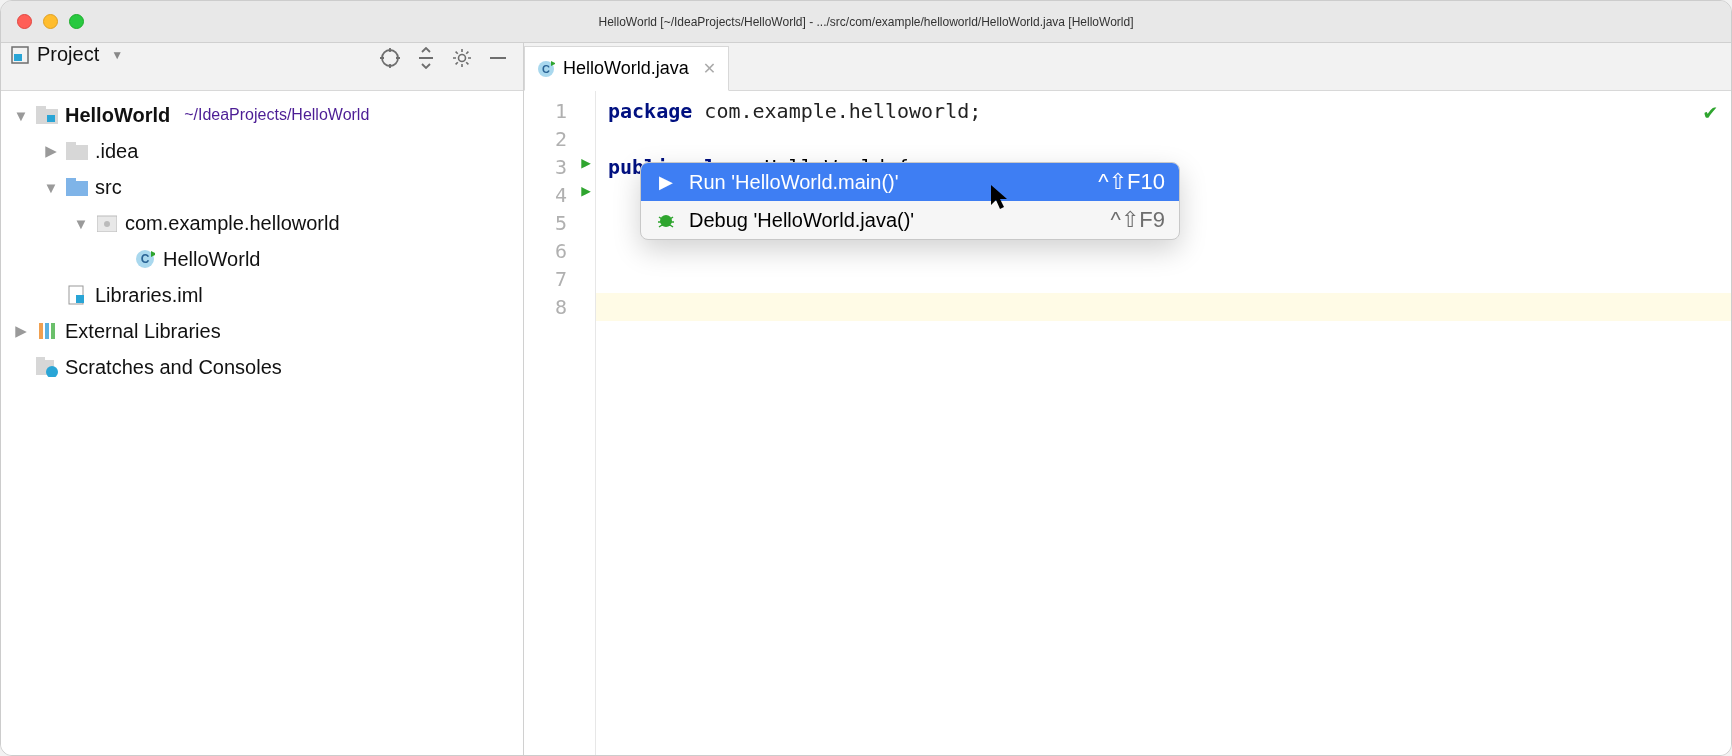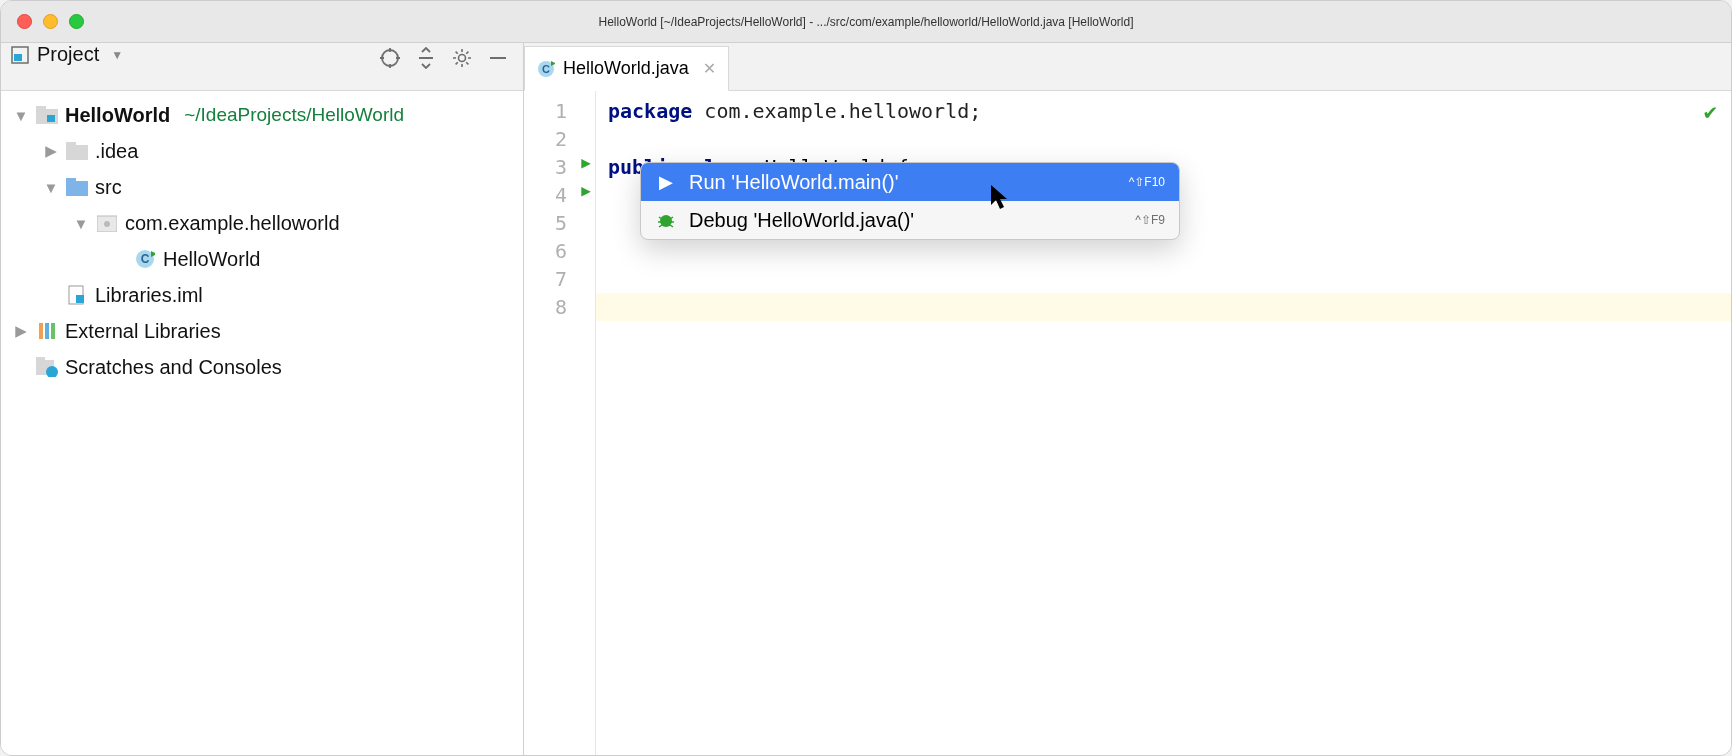--- a/index.html
+++ b/index.html
@@ -87,21 +87,21 @@
       display: inline-flex;
       justify-content: center;
       color: #9a9a9a;
       font-size: 15px;
     }
     .folder-icon, .file-icon, .pkg-icon {
       width: 24px; height: 20px;
       display: inline-flex; align-items: center; justify-content: center;
     }
     .bold { font-weight: 700; }
-    .muted { color: #15803d; font-size: 19px; }
+    .muted { color: #4c1d95; font-size: 16px; }
     .indent1 { padding-left: 42px; }
     .indent2 { padding-left: 72px; }
     .indent4 { padding-left: 132px; }
     
     .editor-area {
       flex: 1;
       display: flex;
       flex-direction: column;
       background: #fff;
       position: relative;
@@ -194,21 +194,21 @@
       padding: 0 14px;
       gap: 12px;
     }
     .menu-item.sel { background: #3e7ef3; color: #fff; }
     .menu-icon { width: 22px; display: flex; justify-content: center; font-size: 18px; }
     .menu-icon.green { color: #2fa52f; }
     .menu-icon.bug { color: #2fa52f; }
     .menu-icon.cov { color: #6c6c6c; }
     .menu-item.sel .menu-icon { color: #fff; }
     .menu-label { flex: 1; }
-    .shortcut { color: #6e6e6e; font-size: 12px; }
+    .shortcut { color: #6e6e6e; font-size: 22px; }
     .menu-item.sel .shortcut { color: #fff; }
     
     .cursor {
       position: absolute;
       top: 94px; left: 395px;
       font-size: 22px;
       z-index: 20;
     }
     
     svg { display: block; }

